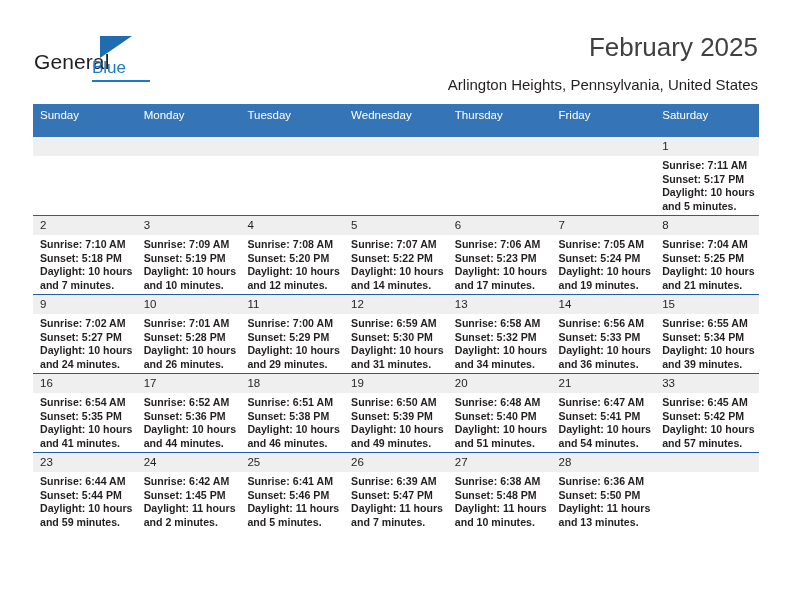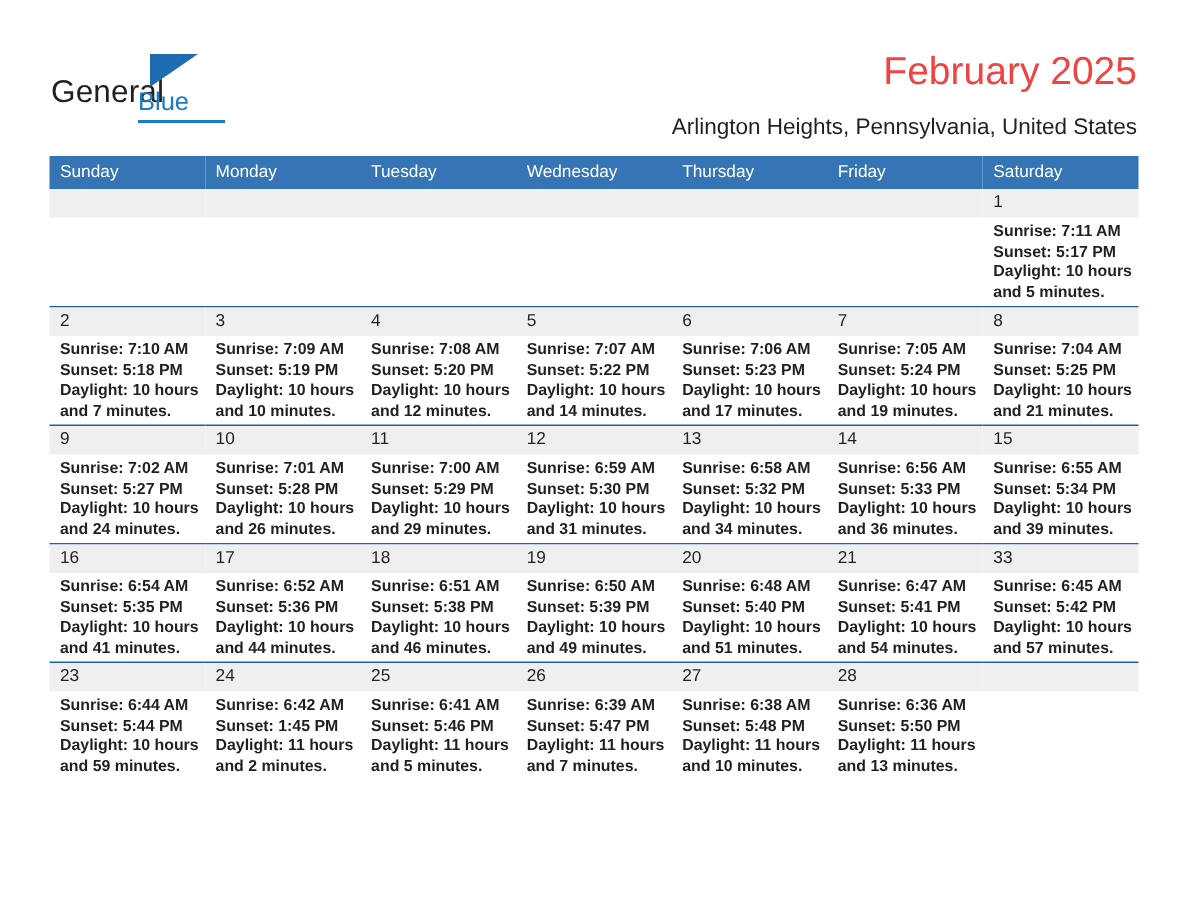--- a/index.html
+++ b/index.html
@@ -69,21 +69,21 @@
     width: 58px;
     height: 2px;
     background: #1a7ac4;
   }
 
   .title {
     position: absolute;
     right: 34px;
     top: 32px;
     font-size: 26px;
-    color: #ef4444;
+    color: #404040;
     text-align: right;
     white-space: nowrap;
   }
   .subtitle {
     position: absolute;
     right: 34px;
     top: 76px;
     font-size: 15px;
     color: #231f20;
     text-align: left;
@@ -101,21 +101,21 @@
     border-collapse: collapse;
     width: 726px;
     table-layout: fixed;
   }
   table.grid th {
     background: #3575b5;
     color: #ffffff;
     font-size: 11.5px;
     font-weight: normal;
     text-align: left;
-    padding: 5px 0 5px 7px;
+    padding: 5px 0 16px 7px;
     height: 11px;
     border: none;
   }
   table.grid td {
     vertical-align: top;
     padding: 0;
     border: none;
     border-top: 1.6px solid #1f5fa8;
     height: 78px;
   }

